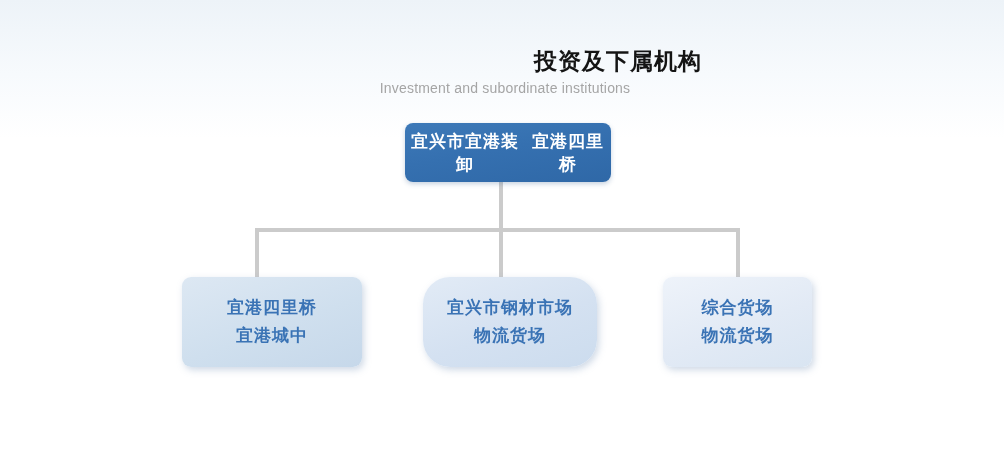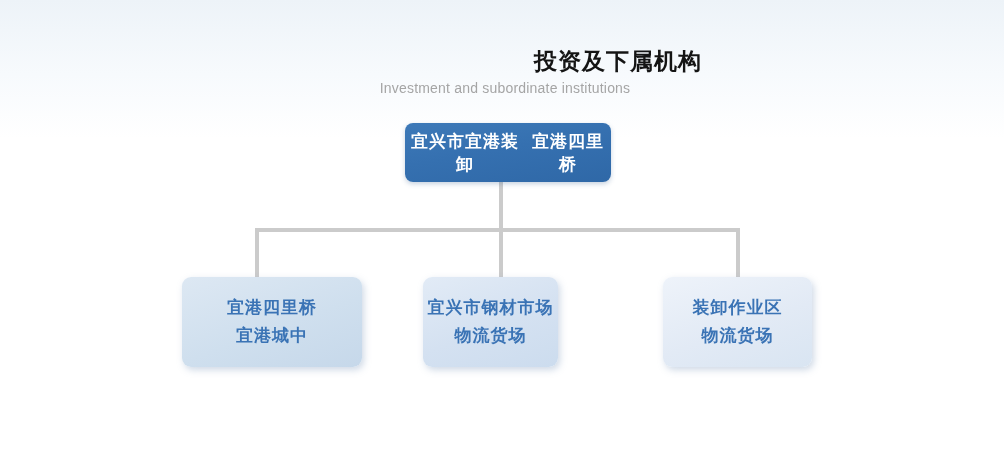--- a/index.html
+++ b/index.html
@@ -73,21 +73,21 @@
     justify-content: center;
     align-items: center;
     text-align: center;
     color: #3a73b5;
     font-size: 17px;
     font-weight: bold;
     line-height: 28px;
     letter-spacing: 1px;
   }
   .child-1 { left: 182px; background: linear-gradient(160deg, #dde8f3 0%, #cfdfee 55%, #c6d8ea 100%); }
-  .child-2 { left: 423px; width: 135px; background: linear-gradient(160deg, #e2ebf6 0%, #d4e1f1 55%, #ccdcee 100%); }
+  .child-2 { left: 423px; width: 174px; background: linear-gradient(160deg, #e2ebf6 0%, #d4e1f1 55%, #ccdcee 100%); border-radius: 27px; }
   .child-3 { left: 663px; width: 149px; background: linear-gradient(160deg, #eef3fa 0%, #e2eaf5 55%, #d9e5f2 100%); }
 </style>
 </head>
 <body>
 
 <div class="canvas">
 
   <div class="title">投资及下属机构</div>
   <div class="subtitle">Investment and subordinate institutions</div>
 
@@ -105,17 +105,17 @@
     <span>宜港四里桥</span>
     <span>宜港城中</span>
   </div>
 
   <div class="child-box child-2">
     <span>宜兴市钢材市场</span>
     <span>物流货场</span>
   </div>
 
   <div class="child-box child-3">
-    <span>装卸作业区</span>
+    <span>综合货场</span>
     <span>物流货场</span>
   </div>
 
 </div>
 
 </body></html>

